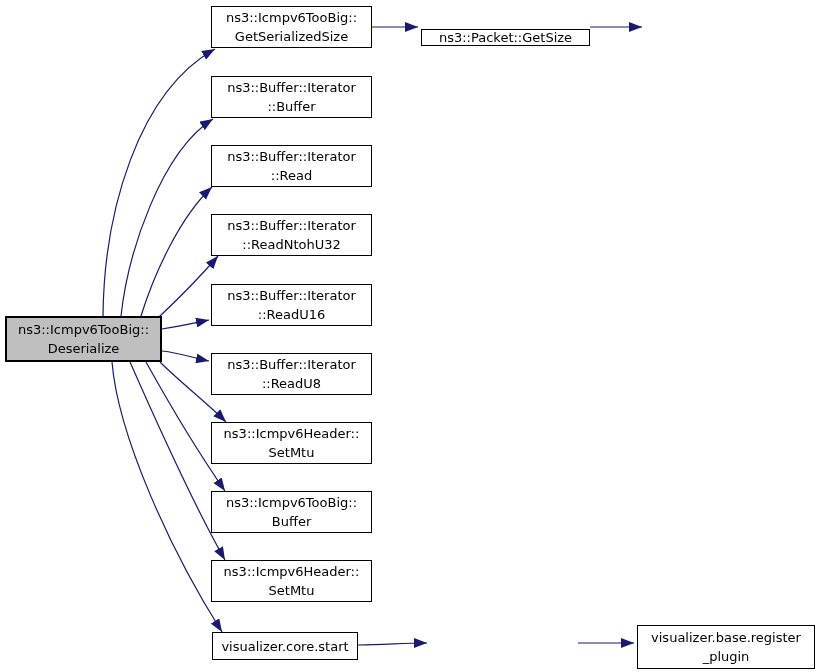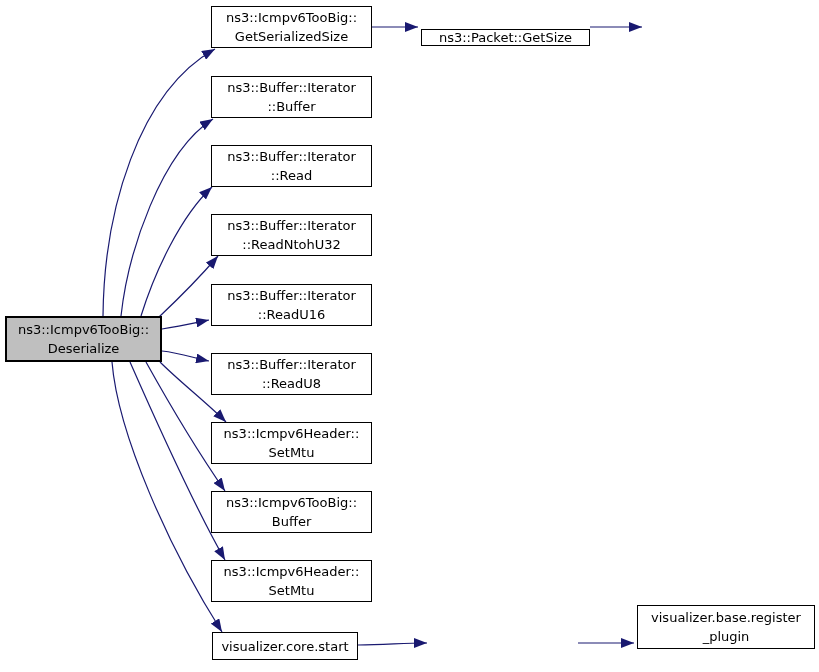--- a/index.html
+++ b/index.html
@@ -114,18 +114,18 @@
   <div class="node" style="left:212px;top:632px;width:146px;height:28px">
     <span>visualizer.core.start</span>
   </div>
 
   <div class="node" style="left:421px;top:29px;width:169px;height:17px">
     <span>ns3::Packet::GetSize</span>
   </div>
 
 
 
-  <div class="node" style="left:637px;top:605px;width:178px;height:44px">
+  <div class="node" style="left:637px;top:625px;width:178px;height:44px">
     <span>visualizer.base.register</span>
     <span>_plugin</span>
   </div>
 
 </div>
 
 </body></html>

